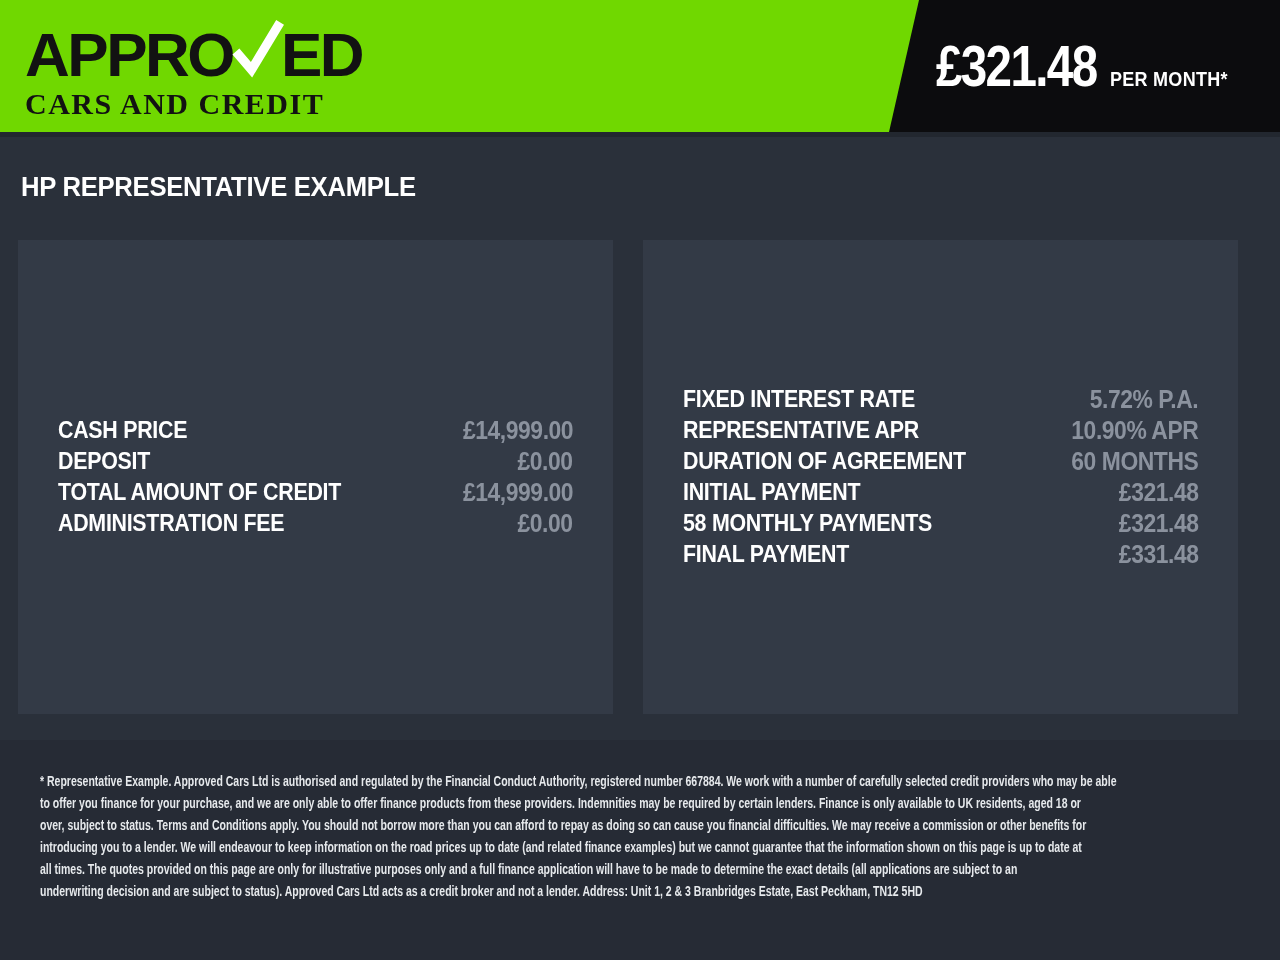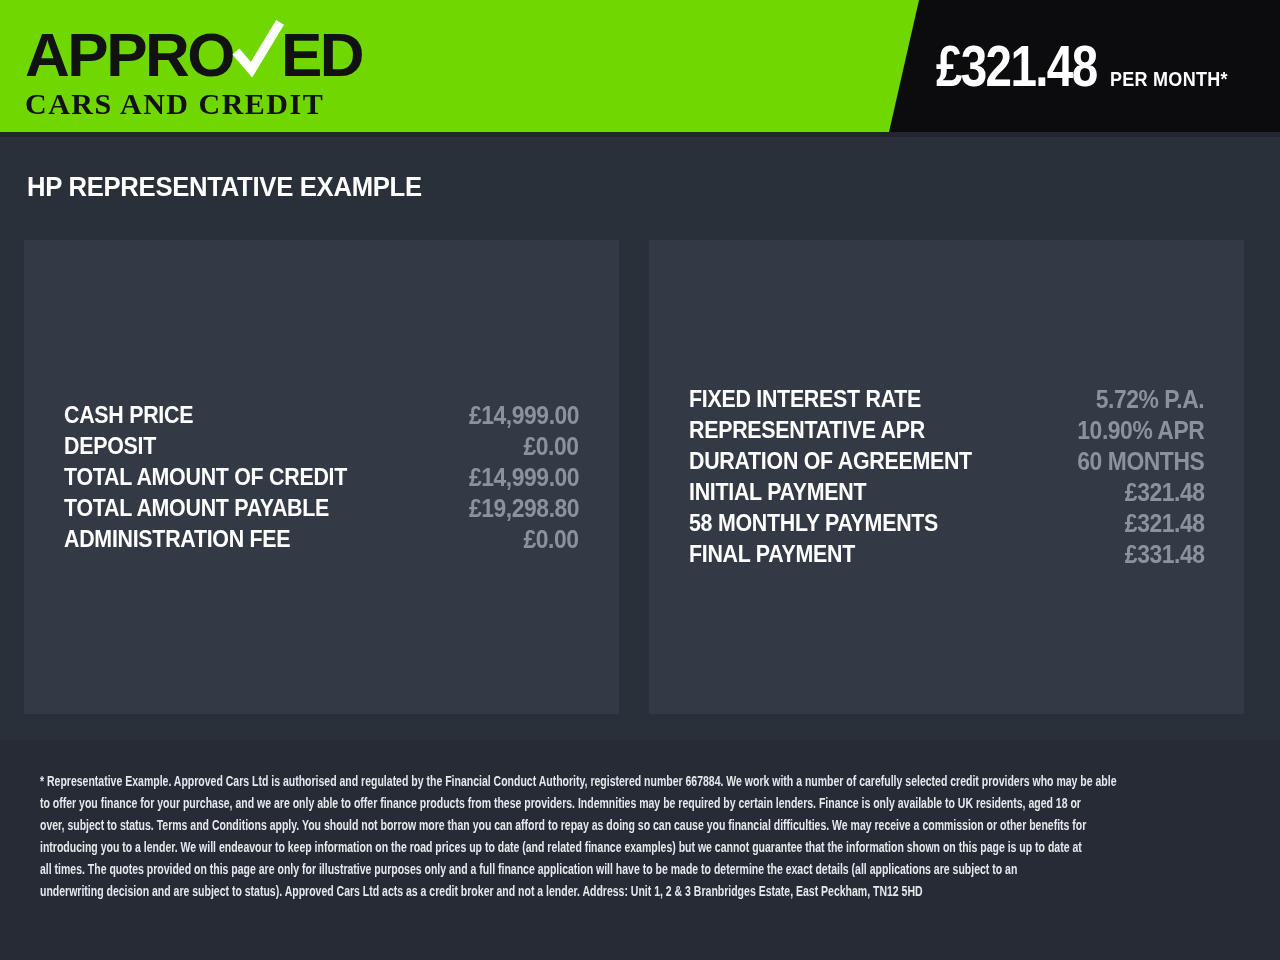--- a/index.html
+++ b/index.html
@@ -64,21 +64,21 @@
     margin-right:-22px;
   }
   .price-per{
     display:inline-block;
     font-size:20px;font-weight:bold;color:#fff;
     letter-spacing:0.3px;
     transform:scaleX(0.9);transform-origin:left bottom;
   }
 
   
-  .main{padding:0 24px;}
+  .main{padding:0 18px;}
   .page-title{
     display:inline-block;
     margin:40px 0 0 3px;
     font-size:27px;font-weight:bold;color:var(--label-white);
     letter-spacing:-0.3px;
     transform:scaleX(0.95);transform-origin:left center;
   }
   .panels{
     display:flex;gap:30px;margin-top:37px;
   }
@@ -152,24 +152,20 @@
       </div>
       <div class="row">
         <span class="row-label">DEPOSIT</span>
         <span class="row-value">£0.00</span>
       </div>
       <div class="row">
         <span class="row-label">TOTAL AMOUNT OF CREDIT</span>
         <span class="row-value">£14,999.00</span>
       </div>
       <div class="row">
-        <span class="row-label">TOTAL AMOUNT PAYABLE</span>
-        <span class="row-value">£19,298.80</span>
-      </div>
-      <div class="row">
         <span class="row-label">ADMINISTRATION FEE</span>
         <span class="row-value">£0.00</span>
       </div>
     </div>
 
     <div class="panel">
       <div class="row">
         <span class="row-label">FIXED INTEREST RATE</span>
         <span class="row-value">5.72% P.A.</span>
       </div>

